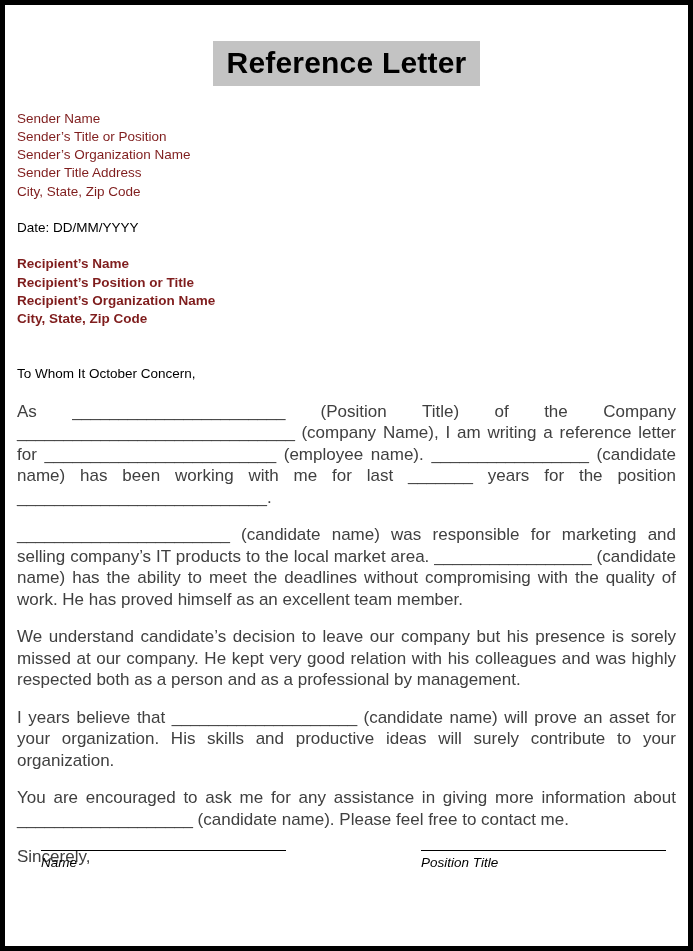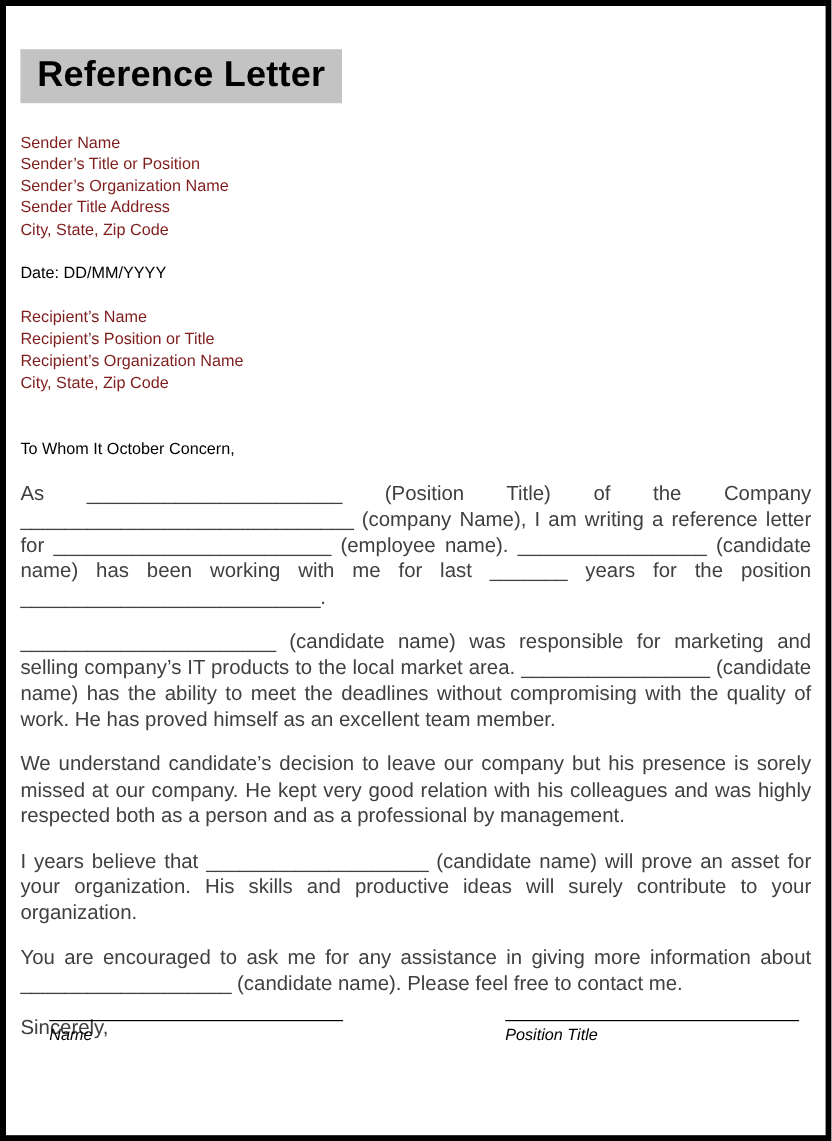--- a/index.html
+++ b/index.html
@@ -21,20 +21,21 @@
   }
   .page-inner {
     position: absolute;
     left: 0; top: 0; right: 0; bottom: 0;
     padding: 12px 12px 0 12px;
     box-sizing: border-box;
   }
 
   
   .title-row {
+    text-align: center;
     margin: 24px 0 0 0;
     padding: 0;
   }
   .doc-title {
     display: inline-block;
     background: #c3c3c3;
     color: #000000;
     font-size: 30px;
     font-weight: bold;
     letter-spacing: 0.2px;
@@ -54,21 +55,21 @@
     line-height: 18.3px;
     white-space: nowrap;
   }
   .sender-block { margin-top: 24px; }
   .date-line {
     font-size: 13.5px;
     color: #000000;
     line-height: 18.3px;
     margin-top: 18px;
   }
-  .recipient-block { margin-top: 18px; }
+  .recipient-block { margin-top: 18px; font-weight: bold; }
 
   .salutation {
     font-size: 13.5px;
     color: #000000;
     line-height: 18.3px;
     margin-top: 37px;
   }
 
   
   .body-para {

